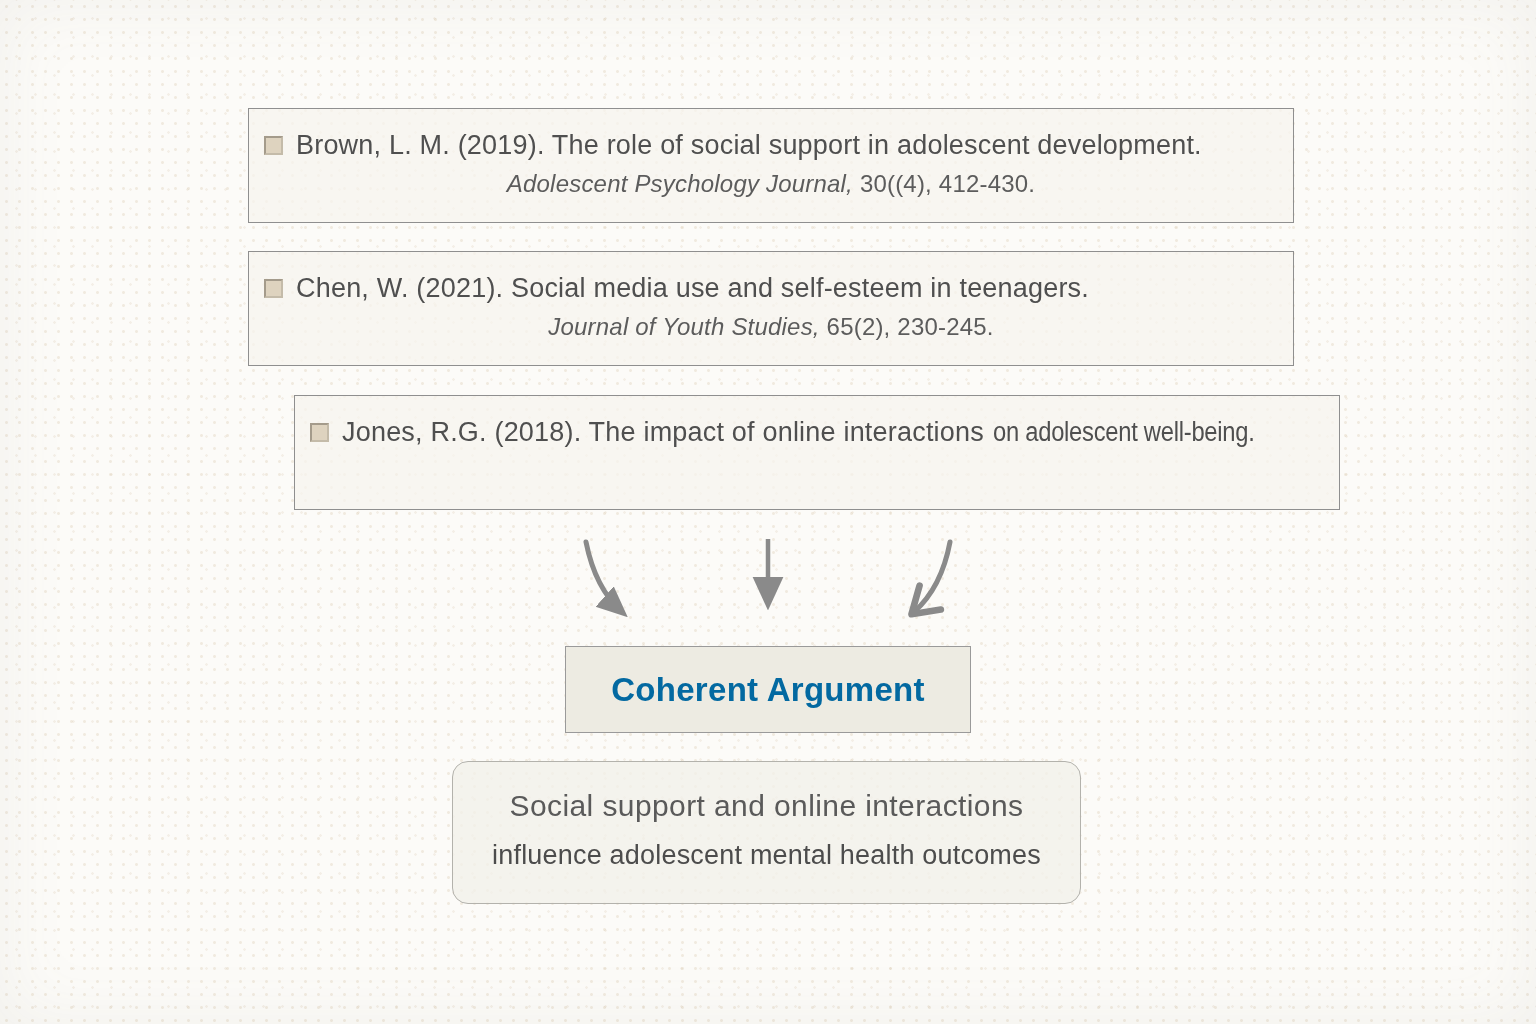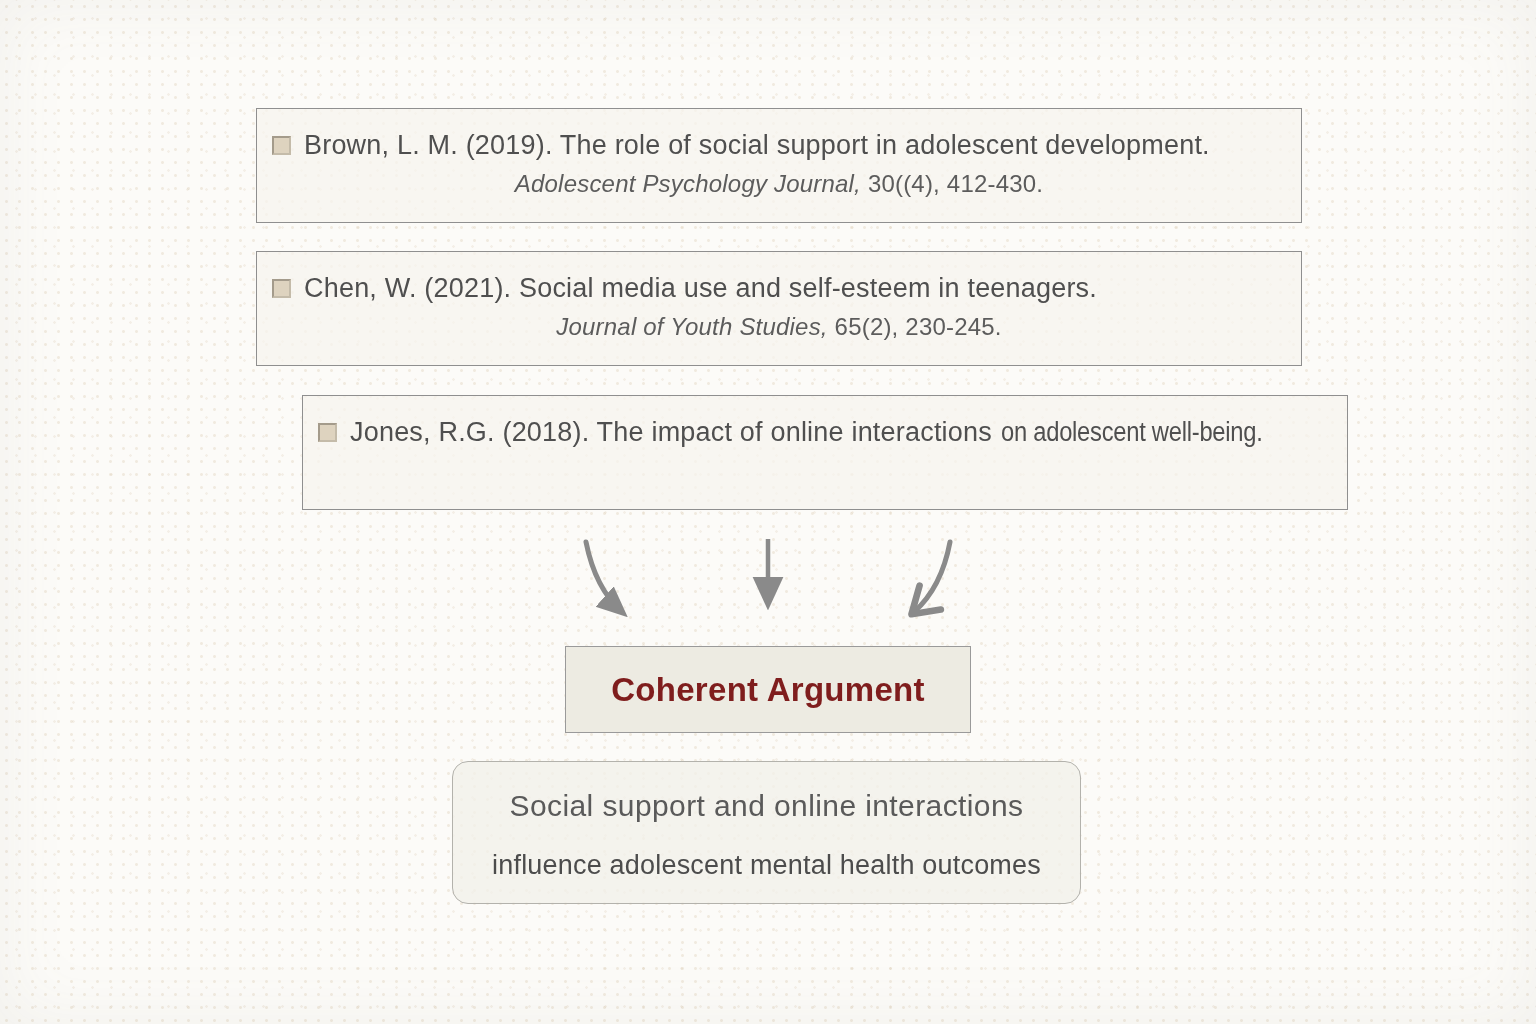--- a/index.html
+++ b/index.html
@@ -16,21 +16,21 @@
       radial-gradient(rgba(213,196,168,0.30) 1.2px, transparent 1.7px),
       radial-gradient(rgba(213,196,168,0.22) 1px, transparent 1.5px);
     background-size: 13px 13px, 19px 19px;
     background-position: 0 0, 7px 9px;
     box-shadow: inset 0 0 70px rgba(120,115,100,0.08);
   }
 
   
   .cite-box {
     position: absolute;
-    left: 256px; width: 1046px; height: 115px;
+    left: 248px; width: 1046px; height: 115px;
     background: rgba(246,244,238,0.72);
     border: 1px solid #8f8f8f;
     box-sizing: border-box;
   }
   .cite-box.b1 { top: 108px; }
   .cite-box.b2 { top: 251px; }
   .cite-box.b3 { top: 395px; margin-left: 46px; }
 
   .author-row {
     display: flex; align-items: center;
@@ -82,21 +82,21 @@
     left: 565px; top: 646px;
     width: 406px; height: 87px;
     background: #edebe2;
     border: 1px solid #9a9a9a;
     box-sizing: border-box;
     display: flex; align-items: center; justify-content: center;
   }
   .argument-label {
     font-size: 33px;
     font-weight: 600;
-    color: #7f1d1d;
+    color: #0369a1;
     letter-spacing: 0.3px;
   }
 
   
   .thesis-box {
     position: absolute;
     left: 452px; top: 761px;
     width: 629px; height: 143px;
     background: rgba(241,240,234,0.75);
     border: 1px solid #b3b2ac;
@@ -106,21 +106,21 @@
     padding-top: 27px;
   }
   .thesis-line1 {
     font-size: 30px;
     color: #5a5a5a;
     letter-spacing: 0.4px;
   }
   .thesis-line2 {
     font-size: 27px;
     color: #4c4c4c;
-    margin-top: 27px;
+    margin-top: 17px;
     letter-spacing: 0.2px;
   }
 </style>
 </head>
 <body>
 
 <div class="stage">
 
   <div class="cite-box b1">
     <div class="author-row">

